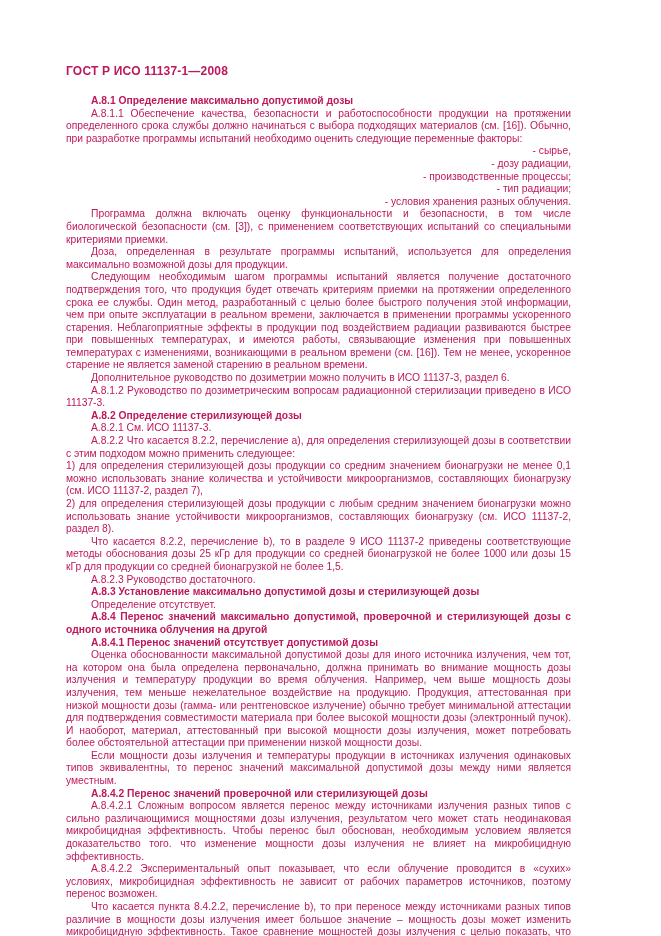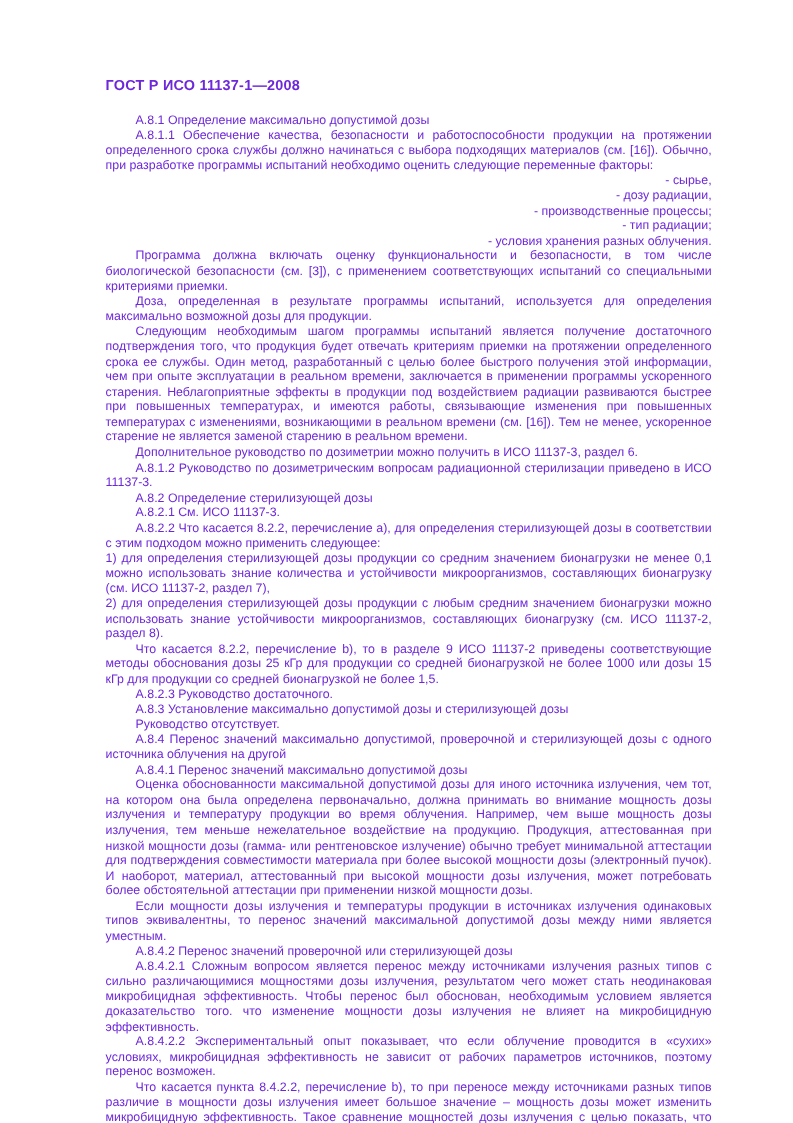--- a/index.html
+++ b/index.html
@@ -6,43 +6,43 @@
     margin: 0;
     padding: 0;
     background: #ffffff;
   }
   .page {
     position: relative;
     width: 661px;
     height: 936px;
     box-sizing: border-box;
     background: #ffffff;
-    color: #6d28d9;
+    color: #be185d;
     font-family: "Liberation Sans", sans-serif;
-    padding: 64px 78px 0 88px;
+    padding: 64px 78px 0 66px;
     overflow: hidden;
   }
   .doc-header {
     font-size: 12px;
     font-weight: bold;
     letter-spacing: 0.2px;
     margin: 0 0 17px 0;
   }
   .content {
     width: 505px;
   }
   .block {
     margin: 0;
     font-size: 10.3px;
     line-height: 12.6px;
     text-align: justify;
     text-indent: 25px;
   }
   .heading {
-    font-weight: normal;
+    font-weight: bold;
   }
   .list-item {
     text-align: right;
     text-indent: 29px;
   }
   .numbered-item {
     text-indent: 0;
   }
 </style>
 </head>
@@ -65,23 +65,23 @@
       <p class="block paragraph">Дополнительное руководство по дозиметрии можно получить в ИСО 11137-3, раздел 6.</p>
       <p class="block paragraph">А.8.1.2 Руководство по дозиметрическим вопросам радиационной стерилизации приведено в ИСО 11137-3.</p>
       <p class="block heading">А.8.2 Определение стерилизующей дозы</p>
       <p class="block paragraph">А.8.2.1 См. ИСО 11137-3.</p>
       <p class="block paragraph">А.8.2.2 Что касается 8.2.2, перечисление а), для определения стерилизующей дозы в соответствии с этим подходом можно применить следующее:</p>
       <p class="block numbered-item">1) для определения стерилизующей дозы продукции со средним значением бионагрузки не менее 0,1 можно использовать знание количества и устойчивости микроорганизмов, составляющих бионагрузку (см. ИСО 11137-2, раздел 7),</p>
       <p class="block numbered-item">2) для определения стерилизующей дозы продукции с любым средним значением бионагрузки можно использовать знание устойчивости микроорганизмов, составляющих бионагрузку (см. ИСО 11137-2, раздел 8).</p>
       <p class="block paragraph">Что касается 8.2.2, перечисление b), то в разделе 9 ИСО 11137-2 приведены соответствующие методы обоснования дозы 25 кГр для продукции со средней бионагрузкой не более 1000 или дозы 15 кГр для продукции со средней бионагрузкой не более 1,5.</p>
       <p class="block paragraph">А.8.2.3 Руководство достаточного.</p>
       <p class="block heading">А.8.3 Установление максимально допустимой дозы и стерилизующей дозы</p>
-      <p class="block paragraph">Руководство отсутствует.</p>
+      <p class="block paragraph">Определение отсутствует.</p>
       <p class="block heading">А.8.4 Перенос значений максимально допустимой, проверочной и стерилизующей дозы с одного источника облучения на другой</p>
-      <p class="block heading">А.8.4.1 Перенос значений максимально допустимой дозы</p>
+      <p class="block heading">А.8.4.1 Перенос значений отсутствует допустимой дозы</p>
       <p class="block paragraph">Оценка обоснованности максимальной допустимой дозы для иного источника излучения, чем тот, на котором она была определена первоначально, должна принимать во внимание мощность дозы излучения и температуру продукции во время облучения. Например, чем выше мощность дозы излучения, тем меньше нежелательное воздействие на продукцию. Продукция, аттестованная при низкой мощности дозы (гамма- или рентгеновское излучение) обычно требует минимальной аттестации для подтверждения совместимости материала при более высокой мощности дозы (электронный пучок). И наоборот, материал, аттестованный при высокой мощности дозы излучения, может потребовать более обстоятельной аттестации при применении низкой мощности дозы.</p>
       <p class="block paragraph">Если мощности дозы излучения и температуры продукции в источниках излучения одинаковых типов эквивалентны, то перенос значений максимальной допустимой дозы между ними является уместным.</p>
       <p class="block heading">А.8.4.2 Перенос значений проверочной или стерилизующей дозы</p>
       <p class="block paragraph">А.8.4.2.1 Сложным вопросом является перенос между источниками излучения разных типов с сильно различающимися мощностями дозы излучения, результатом чего может стать неодинаковая микробицидная эффективность. Чтобы перенос был обоснован, необходимым условием является доказательство того. что изменение мощности дозы излучения не влияет на микробицидную эффективность.</p>
       <p class="block paragraph">А.8.4.2.2 Экспериментальный опыт показывает, что если облучение проводится в «сухих» условиях, микробицидная эффективность не зависит от рабочих параметров источников, поэтому перенос возможен.</p>
       <p class="block paragraph">Что касается пункта 8.4.2.2, перечисление b), то при переносе между источниками разных типов различие в мощности дозы излучения имеет большое значение – мощность дозы может изменить микробицидную эффективность. Такое сравнение мощностей дозы излучения с целью показать, что перенос не влияет на микробицидную</p>
     </div>
 
 </div>
 

